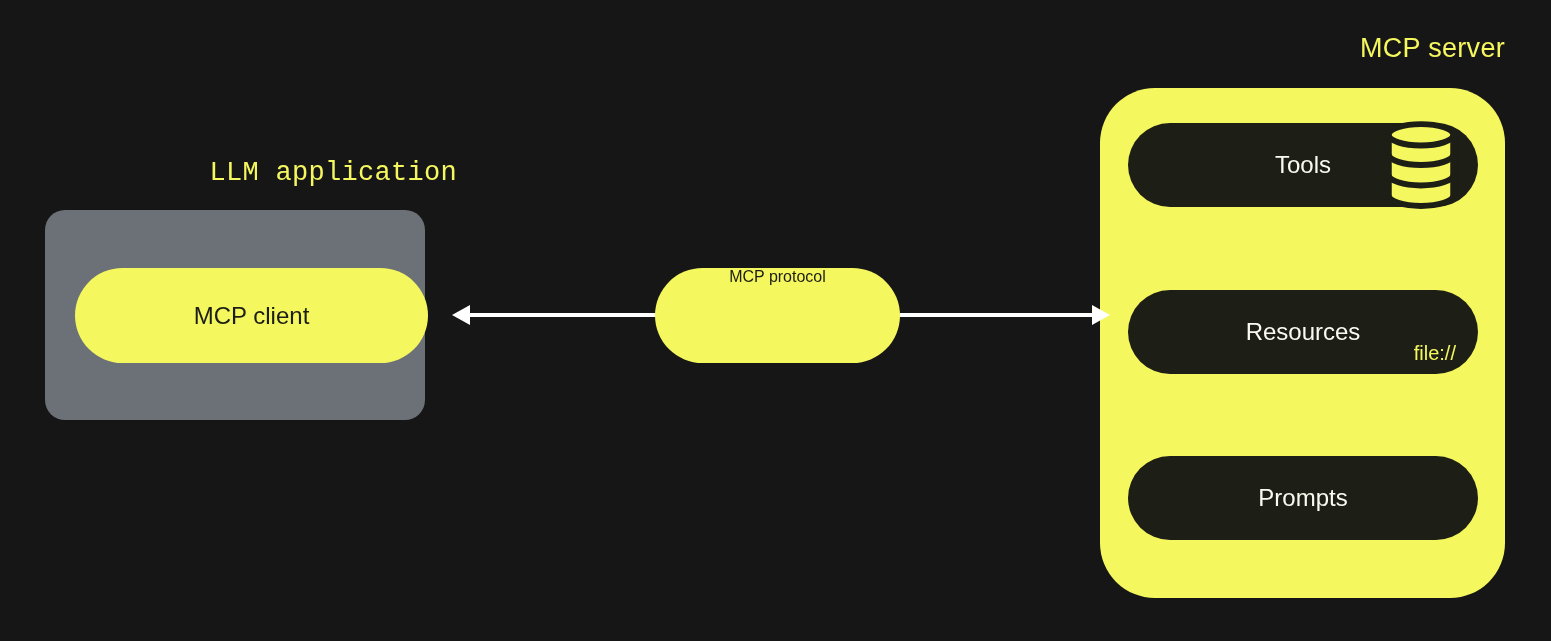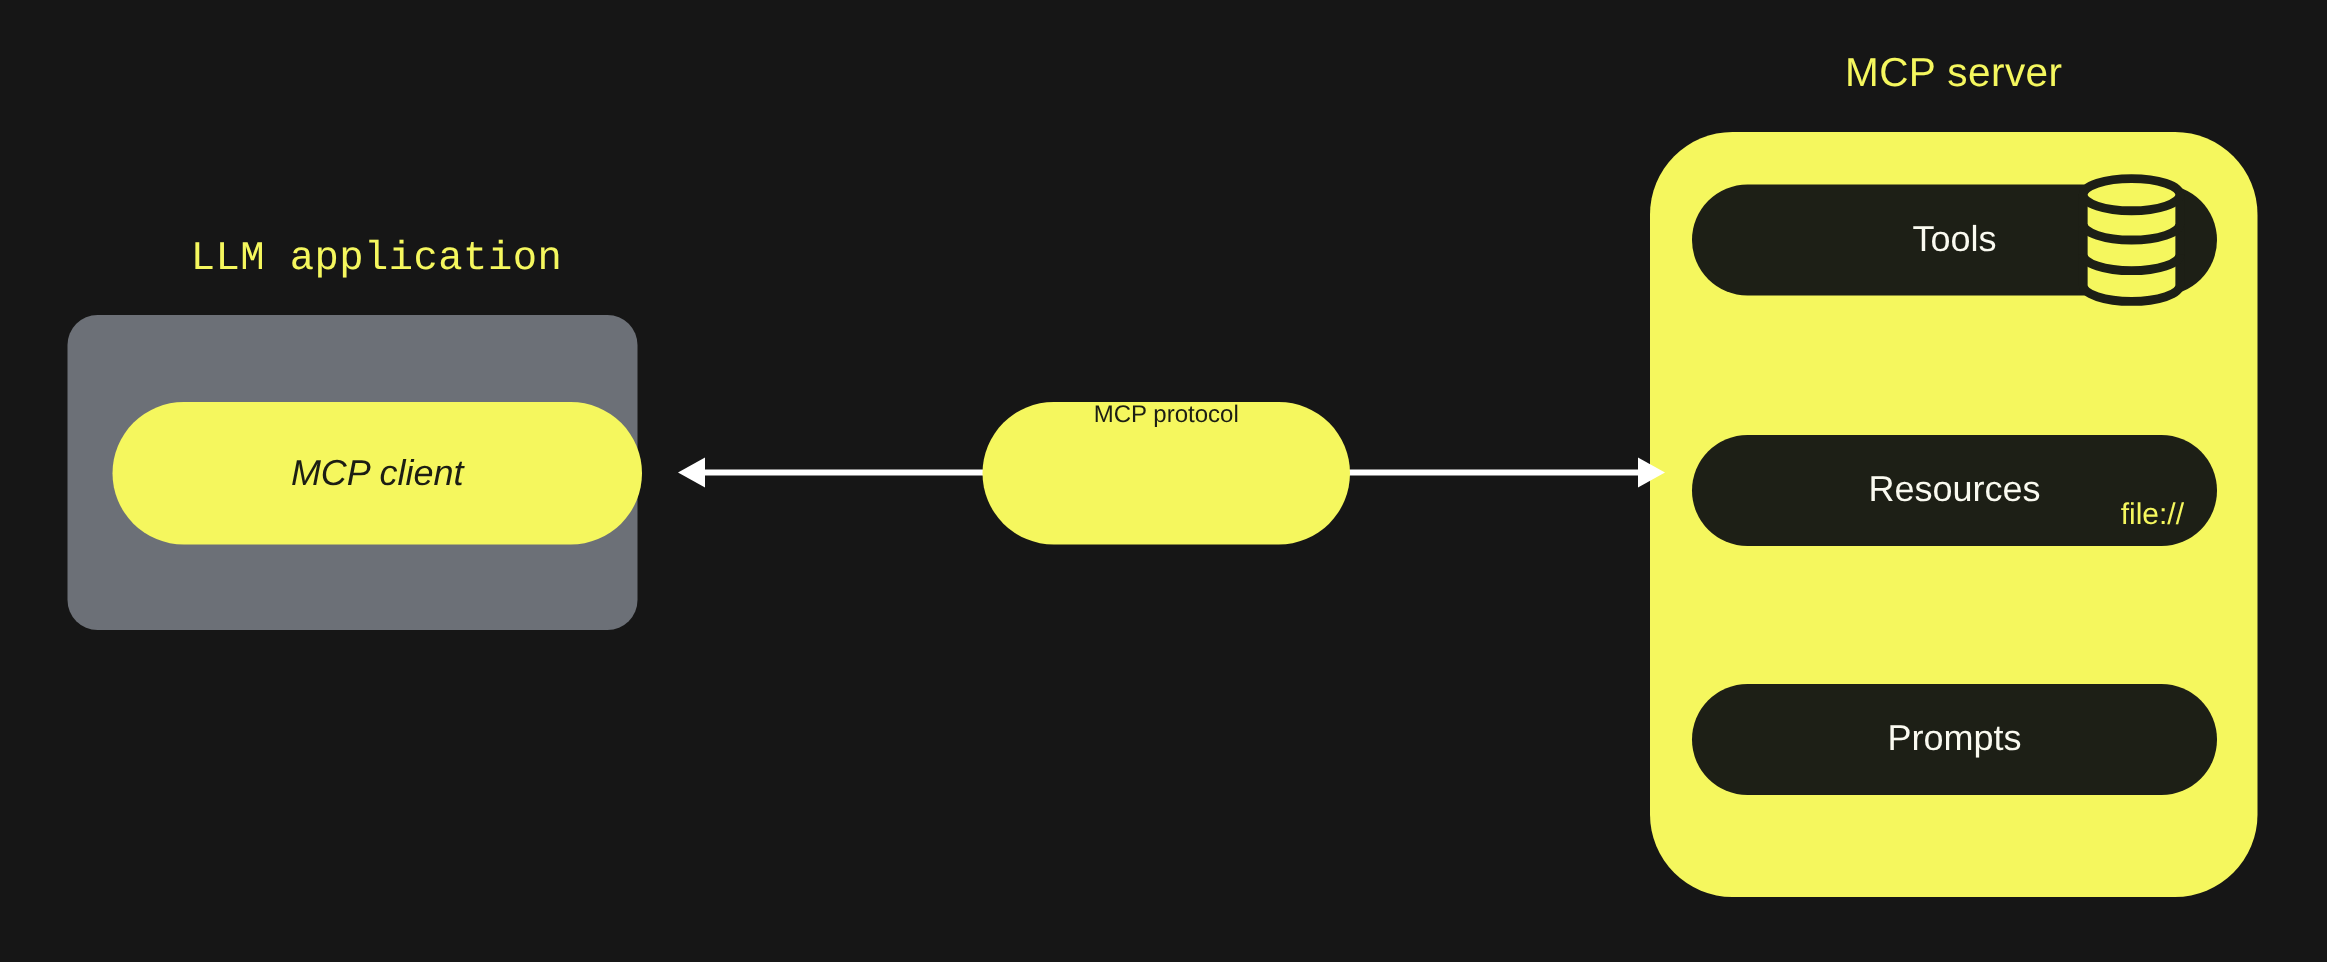--- a/index.html
+++ b/index.html
@@ -19,29 +19,28 @@
   .canvas{
     position:relative;
     width:1551px;height:641px;
     background:var(--c-background);
     overflow:hidden;
   }
   .section-label{
     position:absolute;
     font-size:27px;
     color:var(--c-yellow);
-    text-align:center;
+    text-align:right;
     letter-spacing:.3px;
   }
   .llm-box{
     position:absolute;
     left:45px;top:210px;width:380px;height:210px;
     background:var(--c-gray);
     border-radius:20px;
-    font-style:italic;
   }
   .client-pill{
     position:absolute;
     left:30px;top:58px;width:353px;height:95px;
     background:var(--c-yellow);
     border-radius:48px;
     display:flex;align-items:center;justify-content:center;
     font-size:24px;color:var(--c-dark-text);
   }
   .protocol-pill{
@@ -59,21 +58,21 @@
     z-index:1;
   }
   .server-box{
     position:absolute;
     left:1100px;top:88px;width:405px;height:510px;
     background:var(--c-yellow);
     border-radius:55px;
   }
   .server-pill{
     position:absolute;
-    left:28px;width:350px;height:74px;
+    left:28px;width:350px;height:84px;
     background:var(--c-dark-pill);
     border-radius:48px;
     display:flex;align-items:center;justify-content:center;
     font-size:24px;color:var(--c-light-text);
   }
   .pill-tools{top:35px;}
   .pill-resources{top:202px;}
   .pill-prompts{top:368px;}
   .db-icon{
     position:absolute;

